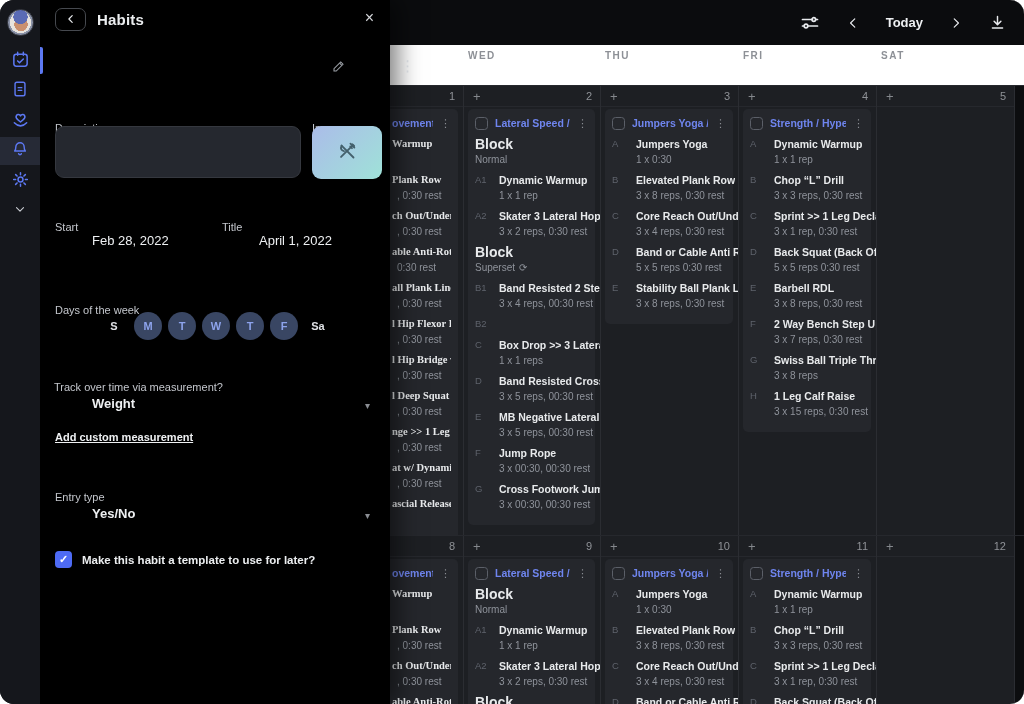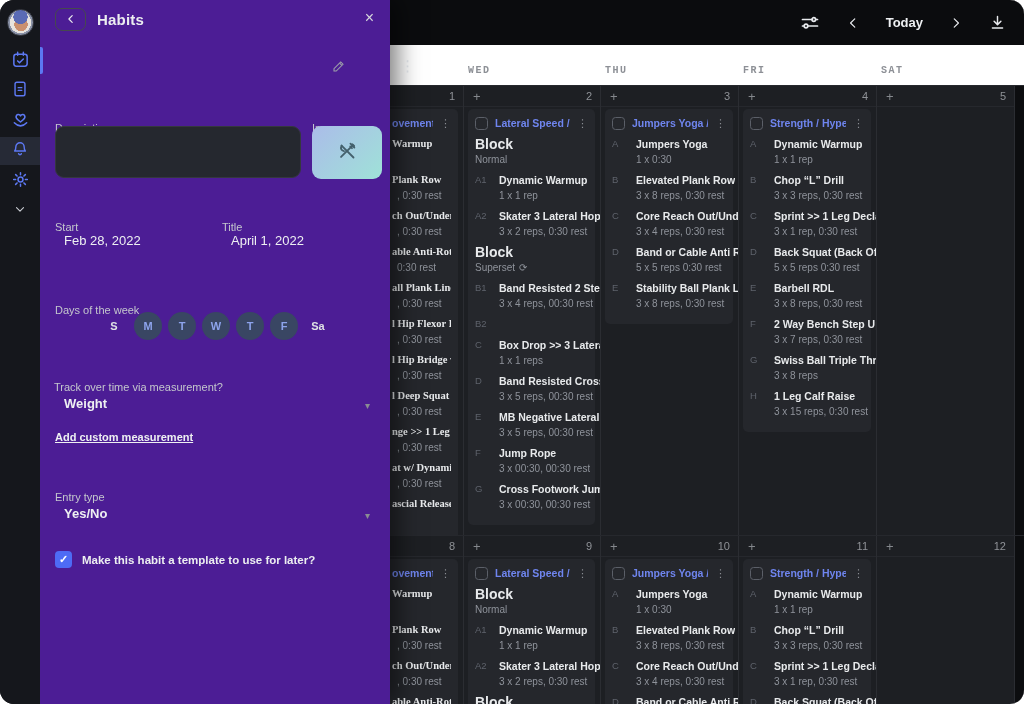--- a/index.html
+++ b/index.html
@@ -23,21 +23,21 @@
     border:1px solid #3a3d46;
   }
   .nav-item { width:40px; height:28px; display:flex; align-items:center; justify-content:center; margin-top:2px; position:relative; }
   .nav-item.first { margin-top:11px; }
   .nav-item.hl { background:#262a36; }
   .nav-item svg { stroke:#5c78f2; fill:none; stroke-width:1.6; stroke-linecap:round; stroke-linejoin:round; }
   .nav-item.chev svg { stroke:#c9ccd2; }
 
   
   .panel {
-    width:350px; flex:0 0 350px; height:100%; background:#4c1d95; position:relative; z-index:2;
+    width:350px; flex:0 0 350px; height:100%; background:#000000; position:relative; z-index:2;
     box-shadow:8px 0 22px rgba(0,0,0,.5); color:#eceef0;
   }
   .active-bar { position:absolute; left:0; top:47px; width:3px; height:27px; background:#5c78f2; border-radius:0 2px 2px 0; }
   .p-abs { position:absolute; }
   .back-btn {
     left:15px; top:8px; width:31px; height:23px; border:1px solid #46494f; border-radius:7px;
     display:flex; align-items:center; justify-content:center; color:#e8eaed; cursor:pointer;
   }
   .panel-title { left:57px; top:11px; font-size:15px; font-weight:700; letter-spacing:.2px; }
   .close-x { right:16px; top:9px; font-size:16px; color:#d6d8dc; cursor:pointer; }
@@ -49,42 +49,42 @@
   .desc-box {
     left:15px; top:126px; width:246px; height:52px; background:#25282f;
     border:1px solid #35383f; border-radius:9px;
   }
   .img-tile {
     left:272px; top:126px; width:70px; height:53px; border-radius:9px;
     background:linear-gradient(135deg,#abbce9 0%,#9fe2d8 100%);
     display:flex; align-items:center; justify-content:center;
   }
   .img-tile svg { stroke:#44606c; fill:none; stroke-width:1.7; stroke-linecap:round; }
-  .f-value { font-size:13px; color:#eef0f2; }
+  .f-value { font-size:13px; color:#eef0f2;margin-left:28px; }
   .dow-row { left:60px; top:312px; display:flex; gap:6px; }
   .dow {
     width:28px; height:28px; border-radius:50%; display:flex; align-items:center; justify-content:center;
     font-size:11px; color:#dfe1e5; font-weight:600;
   }
   .dow.sel { background:#394663; color:#8da3ec; }
   .select-chev { color:#8a8d93; font-size:10px; }
   .add-custom { left:15px; top:431px; font-size:11px; font-weight:700; color:#eef0f2; text-decoration:underline; cursor:pointer; }
   .cbx {
     left:15px; top:551px; width:17px; height:17px; border-radius:4px; background:#4e6bf5;
     display:flex; align-items:center; justify-content:center; color:#fff; font-size:11px; font-weight:700;
   }
   .cbx-label { left:42px; top:554px; font-size:11.5px; font-weight:600; color:#eceef0; }
 
   
   .calendar { flex:1 1 auto; height:100%; background:#ffffff; display:flex; flex-direction:column; overflow:hidden;justify-content:space-between; }
   .cal-toolbar { height:45px; flex:0 0 45px; background:#0b0c0e; display:flex; align-items:center; justify-content:flex-end; gap:26px; padding-right:18px; }
   .tb-icon { display:flex; align-items:center; justify-content:center; cursor:pointer; }
   .tb-icon svg { stroke:#e8eaed; fill:none; stroke-width:1.7; stroke-linecap:round; stroke-linejoin:round; }
   .today-btn { color:#eef0f2; font-size:13px; font-weight:600; cursor:pointer; }
-  .weekday-row { height:40px; flex:0 0 40px; display:grid; grid-template-columns:73px 137px 138px 138px 138px 1fr; align-items:end; padding-bottom:9px;font-family:Liberation Mono, monospace; }
+  .weekday-row { height:40px; flex:0 0 40px; display:grid; grid-template-columns:73px 137px 138px 138px 138px 1fr; align-items:end; padding-bottom:24px; }
   .weekday-cell { font-size:10px; color:#8d9096; letter-spacing:1.5px; padding-left:5px; font-weight:600; }
   .week-row { display:grid; grid-template-columns:73px 137px 138px 138px 138px 1fr; border-top:1px solid #26282d; overflow:hidden; }
   .week-row.r1 { height:450px; flex:0 0 450px; }
   .week-row.r2 { height:169px; flex:0 0 169px; }
   .day-cell { background:#1d1f23; overflow:hidden; position:relative; }
   .day-cell + .day-cell { border-left:1px solid #2b2d32; }
   .day-cell.filler { background:#0c0d0f; }
   .day-head { height:21px; display:flex; align-items:center; justify-content:space-between; padding:0 8px 0 9px; border-bottom:1px solid #26282d; }
   .plus { color:#85888d; font-size:13px; line-height:13px; cursor:pointer; }
   .day-num { color:#8f9297; font-size:11px; margin-left:auto; }

